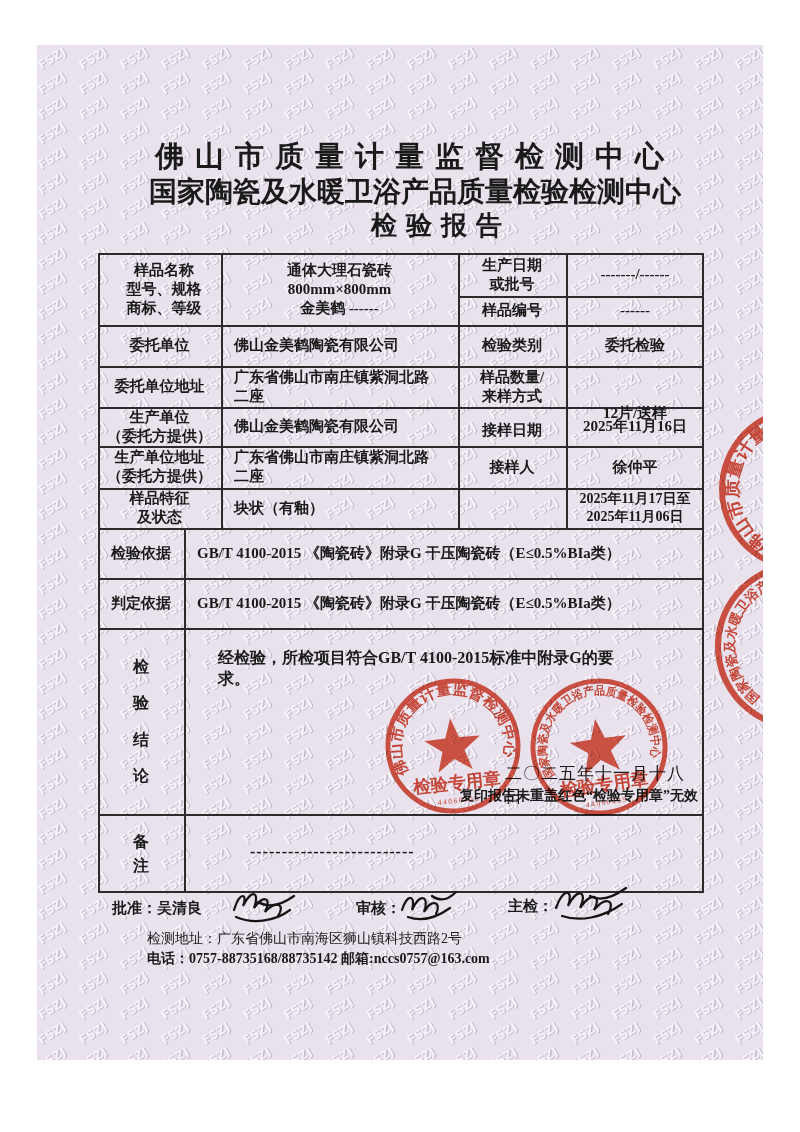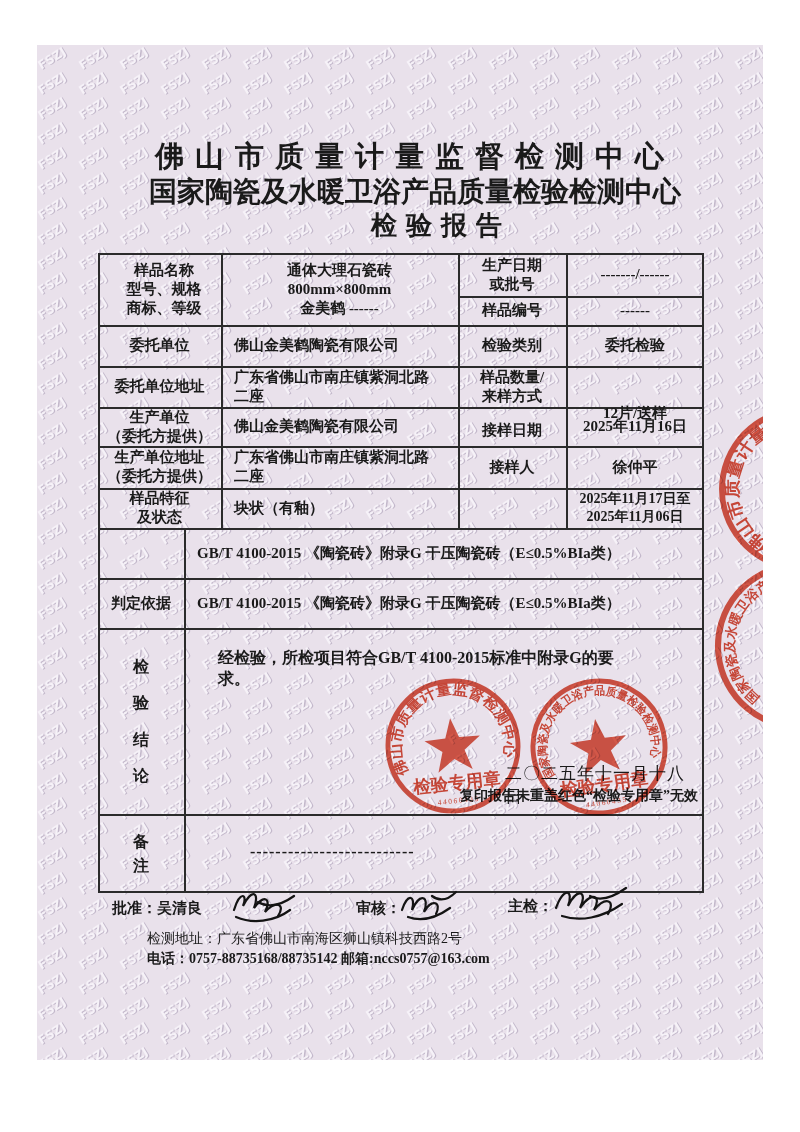--- a/index.html
+++ b/index.html
@@ -151,20 +151,21 @@
 
     <div class="cell" style="left:566px;top:446px;width:138px;height:42px;">徐仲平</div>
     <div class="cell leftal" style="left:221px;top:488px;width:237px;height:40px;">块状（有釉）</div>
     <div class="cell" style="left:566px;top:488px;width:138px;height:40px;font-size:14px;line-height:18px;">
       <span class="col">
           <span>2025年11月17日至</span>
           <span>2025年11月06日</span>
         </span>
     </div>
 
+    <div class="cell" style="left:98px;top:528px;width:86px;height:50px;">检验依据</div>
     <div class="cell leftal" style="left:184px;top:528px;width:520px;height:50px;">GB/T 4100-2015  《陶瓷砖》附录G  干压陶瓷砖（E≤0.5%BIa类）</div>
     <div class="cell" style="left:98px;top:578px;width:86px;height:50px;">判定依据</div>
     <div class="cell leftal" style="left:184px;top:578px;width:520px;height:50px;">GB/T 4100-2015  《陶瓷砖》附录G  干压陶瓷砖（E≤0.5%BIa类）</div>
 
     <div class="cell vert" style="left:98px;top:628px;width:86px;height:186px;font-size:16px;">
       <span>检</span>
       <span>验</span>
       <span>结</span>
       <span>论</span>
     </div>

